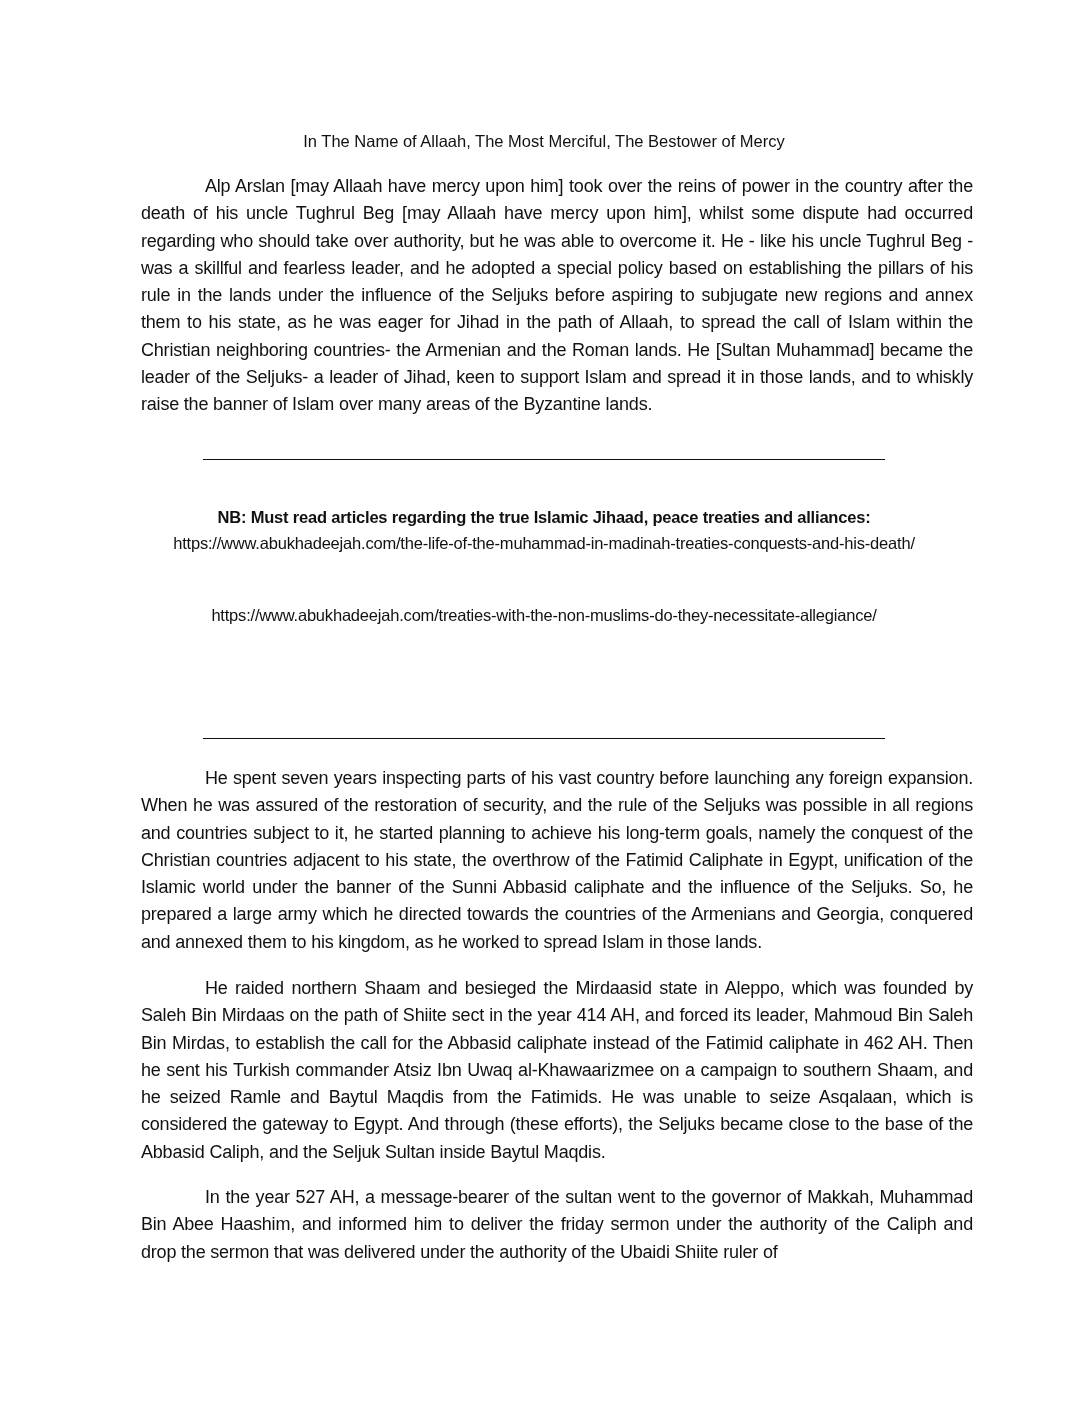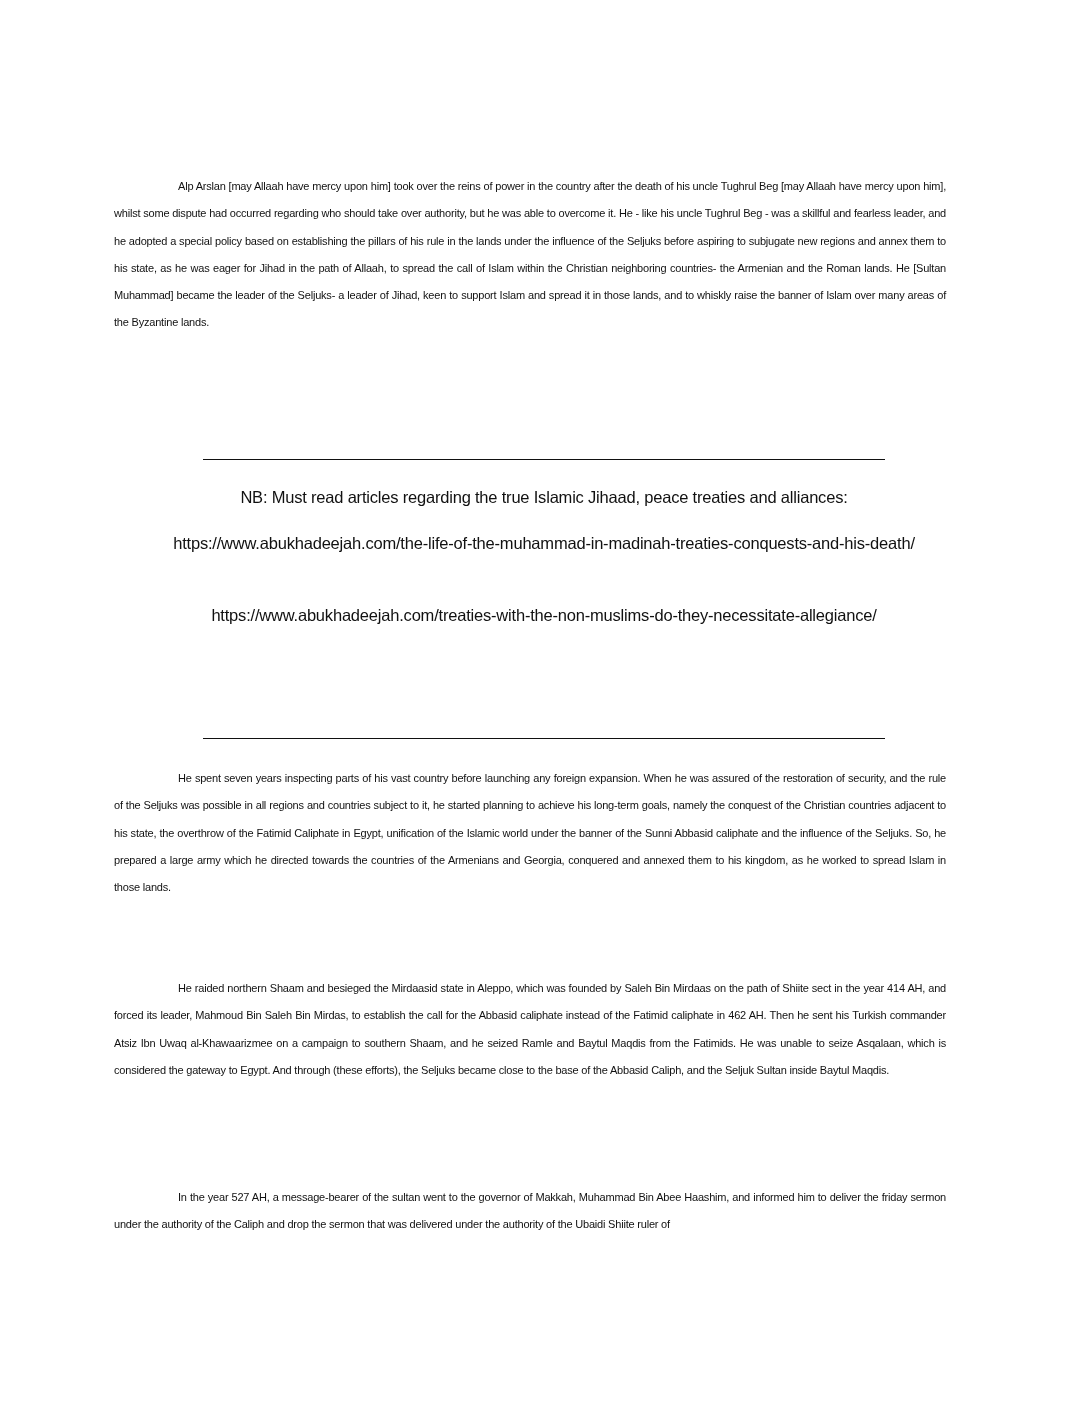--- a/index.html
+++ b/index.html
@@ -7,38 +7,39 @@
   .page {
     position: absolute; left: 0; top: 0; width: 1088px; height: 1408px;
     background: #ffffff; color: #111111;
     font-family: "Liberation Sans", sans-serif;
   }
   .title {
     position: absolute; left: 0; width: 1088px; top: 130px;
     text-align: center; font-size: 16.5px; line-height: 22px;
   }
   .para {
-    position: absolute; left: 114px; width: 832px;
-    font-size: 11px; line-height: 27.3px; text-align: justify;
+    position: absolute; left: 141px; width: 832px;
+    font-size: 18px; line-height: 27.3px; text-align: justify;
     text-indent: 64px; letter-spacing: -0.2px;
   }
   .divider {
     position: absolute; left: 203px; width: 682px; height: 0;
     border-top: 1.5px solid #111;
   }
   .center {
     position: absolute; left: 128px; width: 832px; text-align: center;
     font-size: 16.5px; line-height: 27px; letter-spacing: -0.2px;
   }
-  .bold { font-weight: normal; }
+  .bold { font-weight: bold; margin-top: 20px; }
 </style>
 </head>
 <body>
 
 <div class="page">
+  <div class="title">In The Name of Allaah, The Most Merciful, The Bestower of Mercy</div>
 
   <div class="para" style="top:173px;">Alp Arslan [may Allaah have mercy upon him] took over the reins of power in the country after the death of his uncle Tughrul Beg [may Allaah have mercy upon him], whilst some dispute had occurred regarding who should take over authority, but he was able to overcome it. He - like his uncle Tughrul Beg - was a skillful and fearless leader, and he adopted a special policy based on establishing the pillars of his rule in the lands under the influence of the Seljuks before aspiring to subjugate new regions and annex them to his state, as he was eager for Jihad in the path of Allaah, to spread the call of Islam within the Christian neighboring countries- the Armenian and the Roman lands. He [Sultan Muhammad] became the leader of the Seljuks- a leader of Jihad, keen to support Islam and spread it in those lands, and to whiskly raise the banner of Islam over many areas of the Byzantine lands.</div>
 
   <div class="divider" style="top:459px;"></div>
 
   <div class="center bold" style="top:484px;">NB: Must read articles regarding the true Islamic Jihaad, peace treaties and alliances:</div>
 
   <div class="center" style="top:530px; width:836px; left:126px; word-break:break-all;">https://www.abukhadeejah.com/the-life-of-the-muhammad-in-madinah-treaties-conquests-and-his-death/</div>
 
   <div class="center" style="top:602px;">https://www.abukhadeejah.com/treaties-with-the-non-muslims-do-they-necessitate-allegiance/</div>

